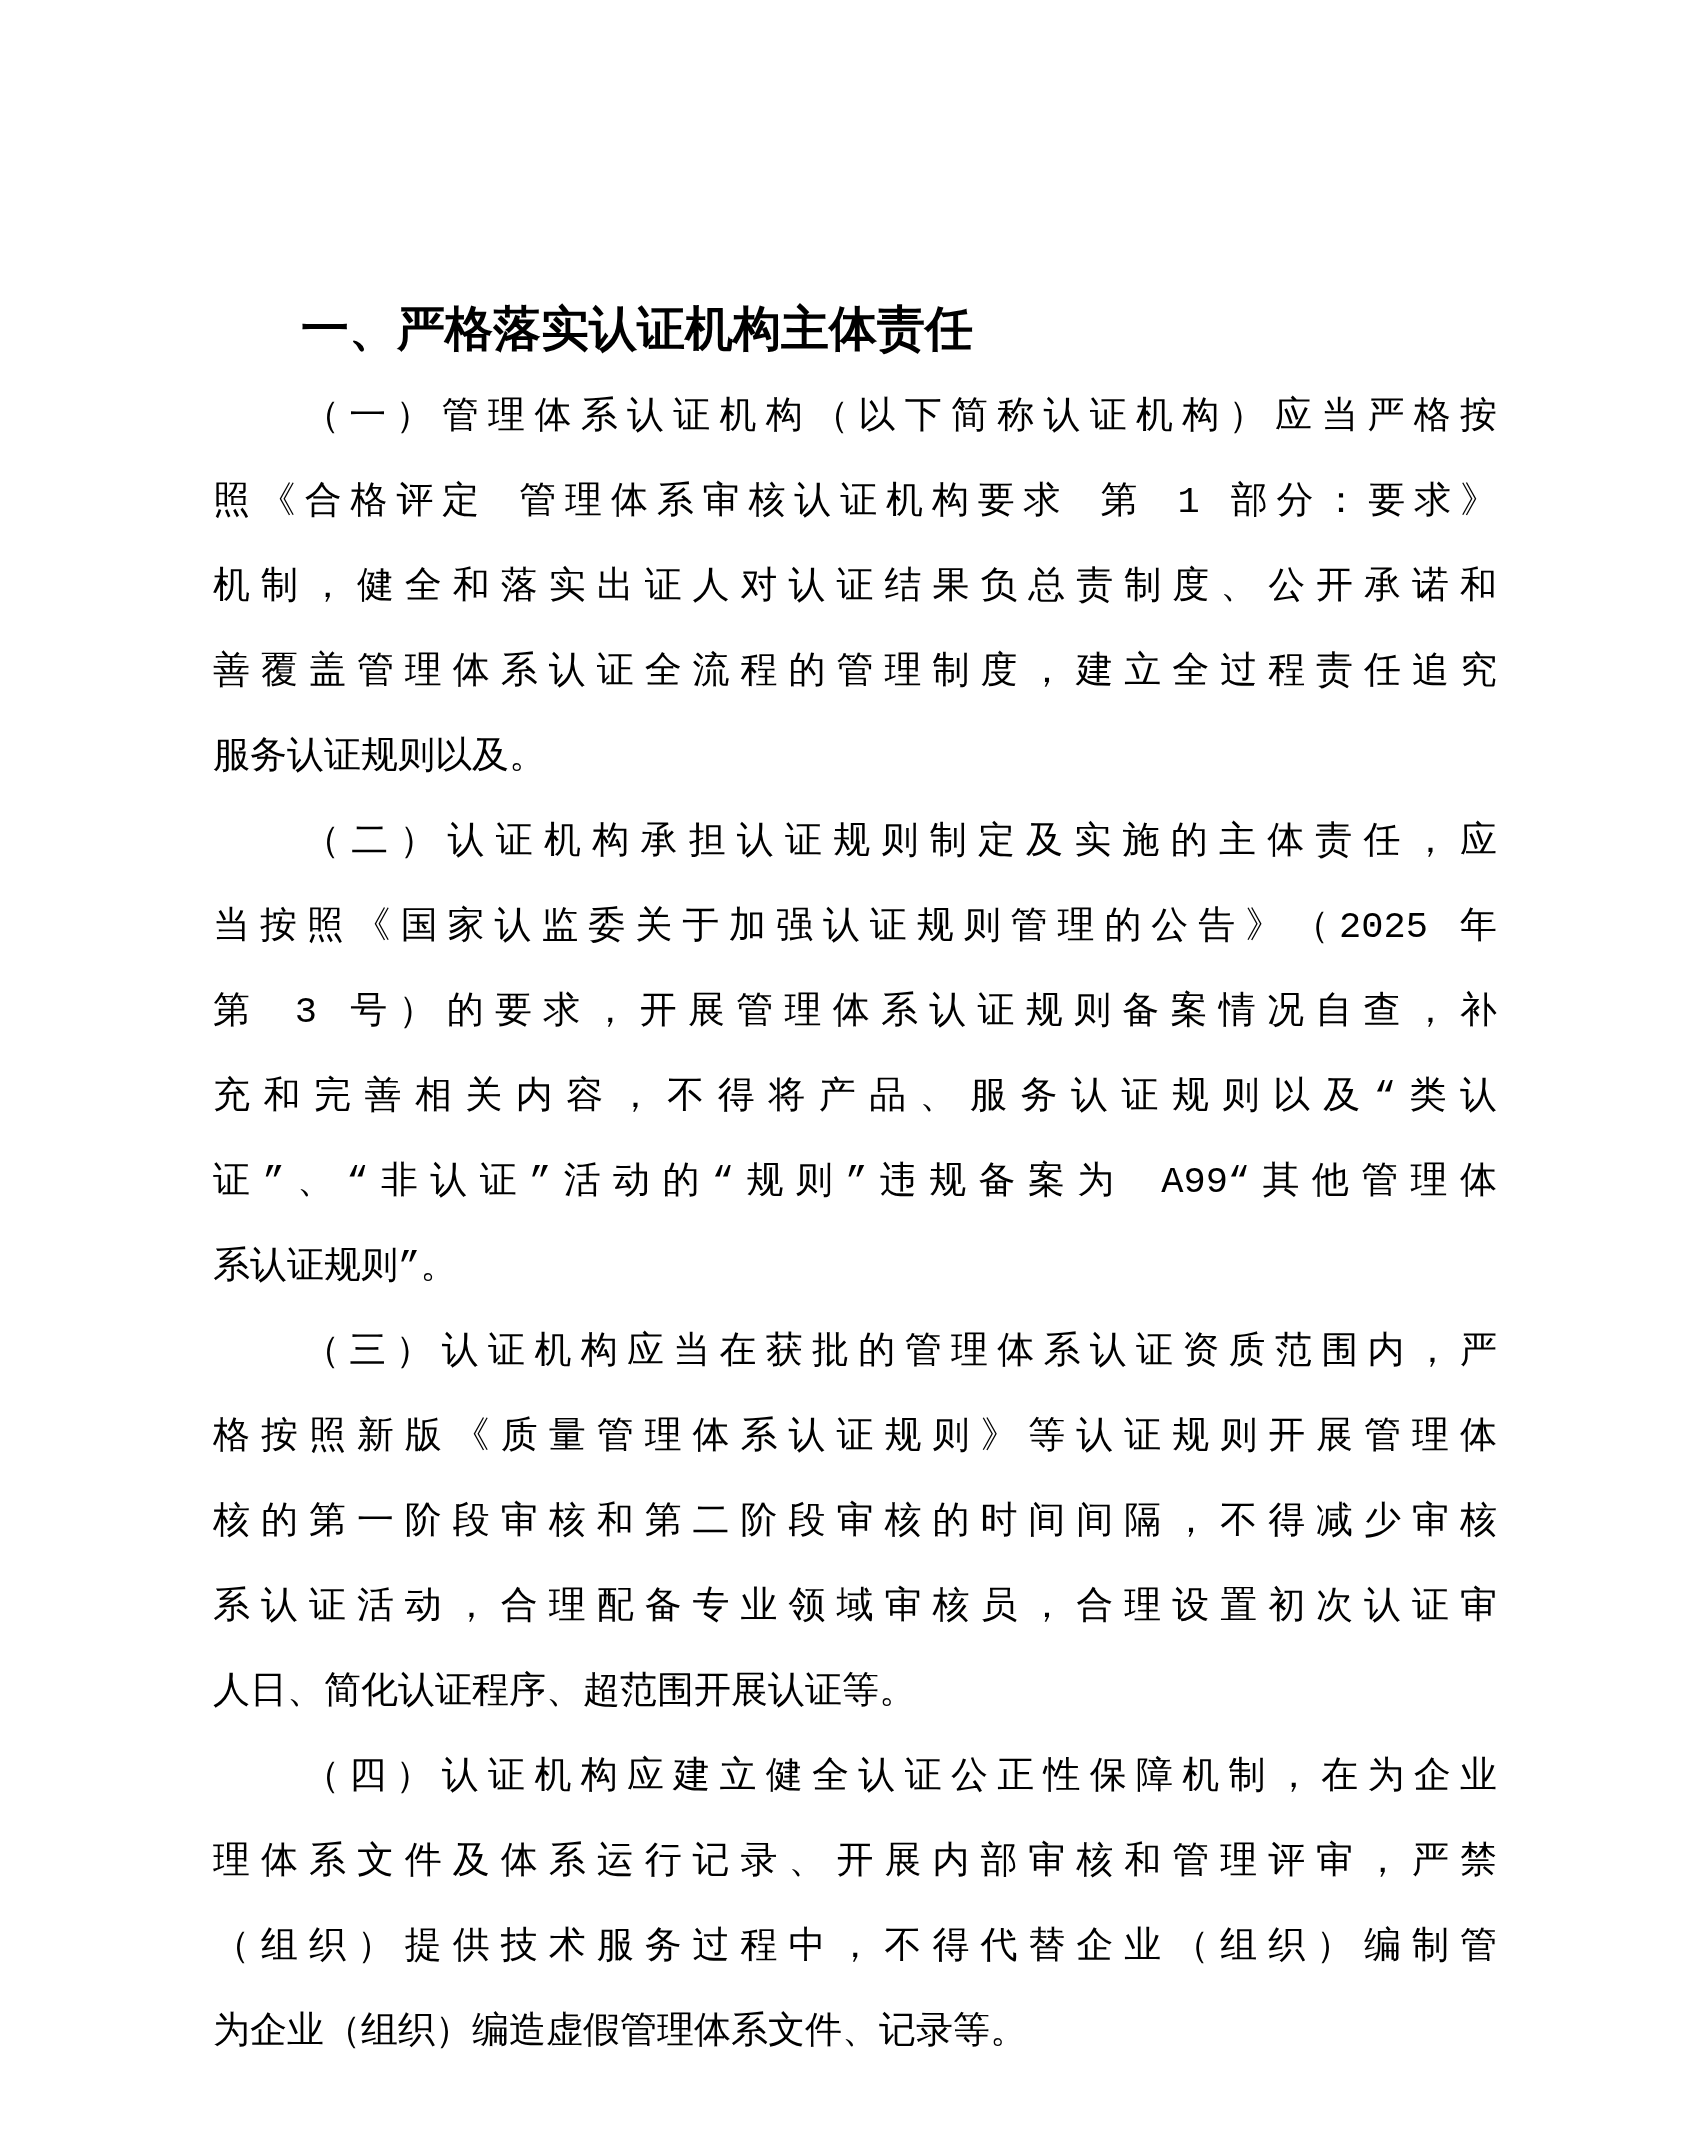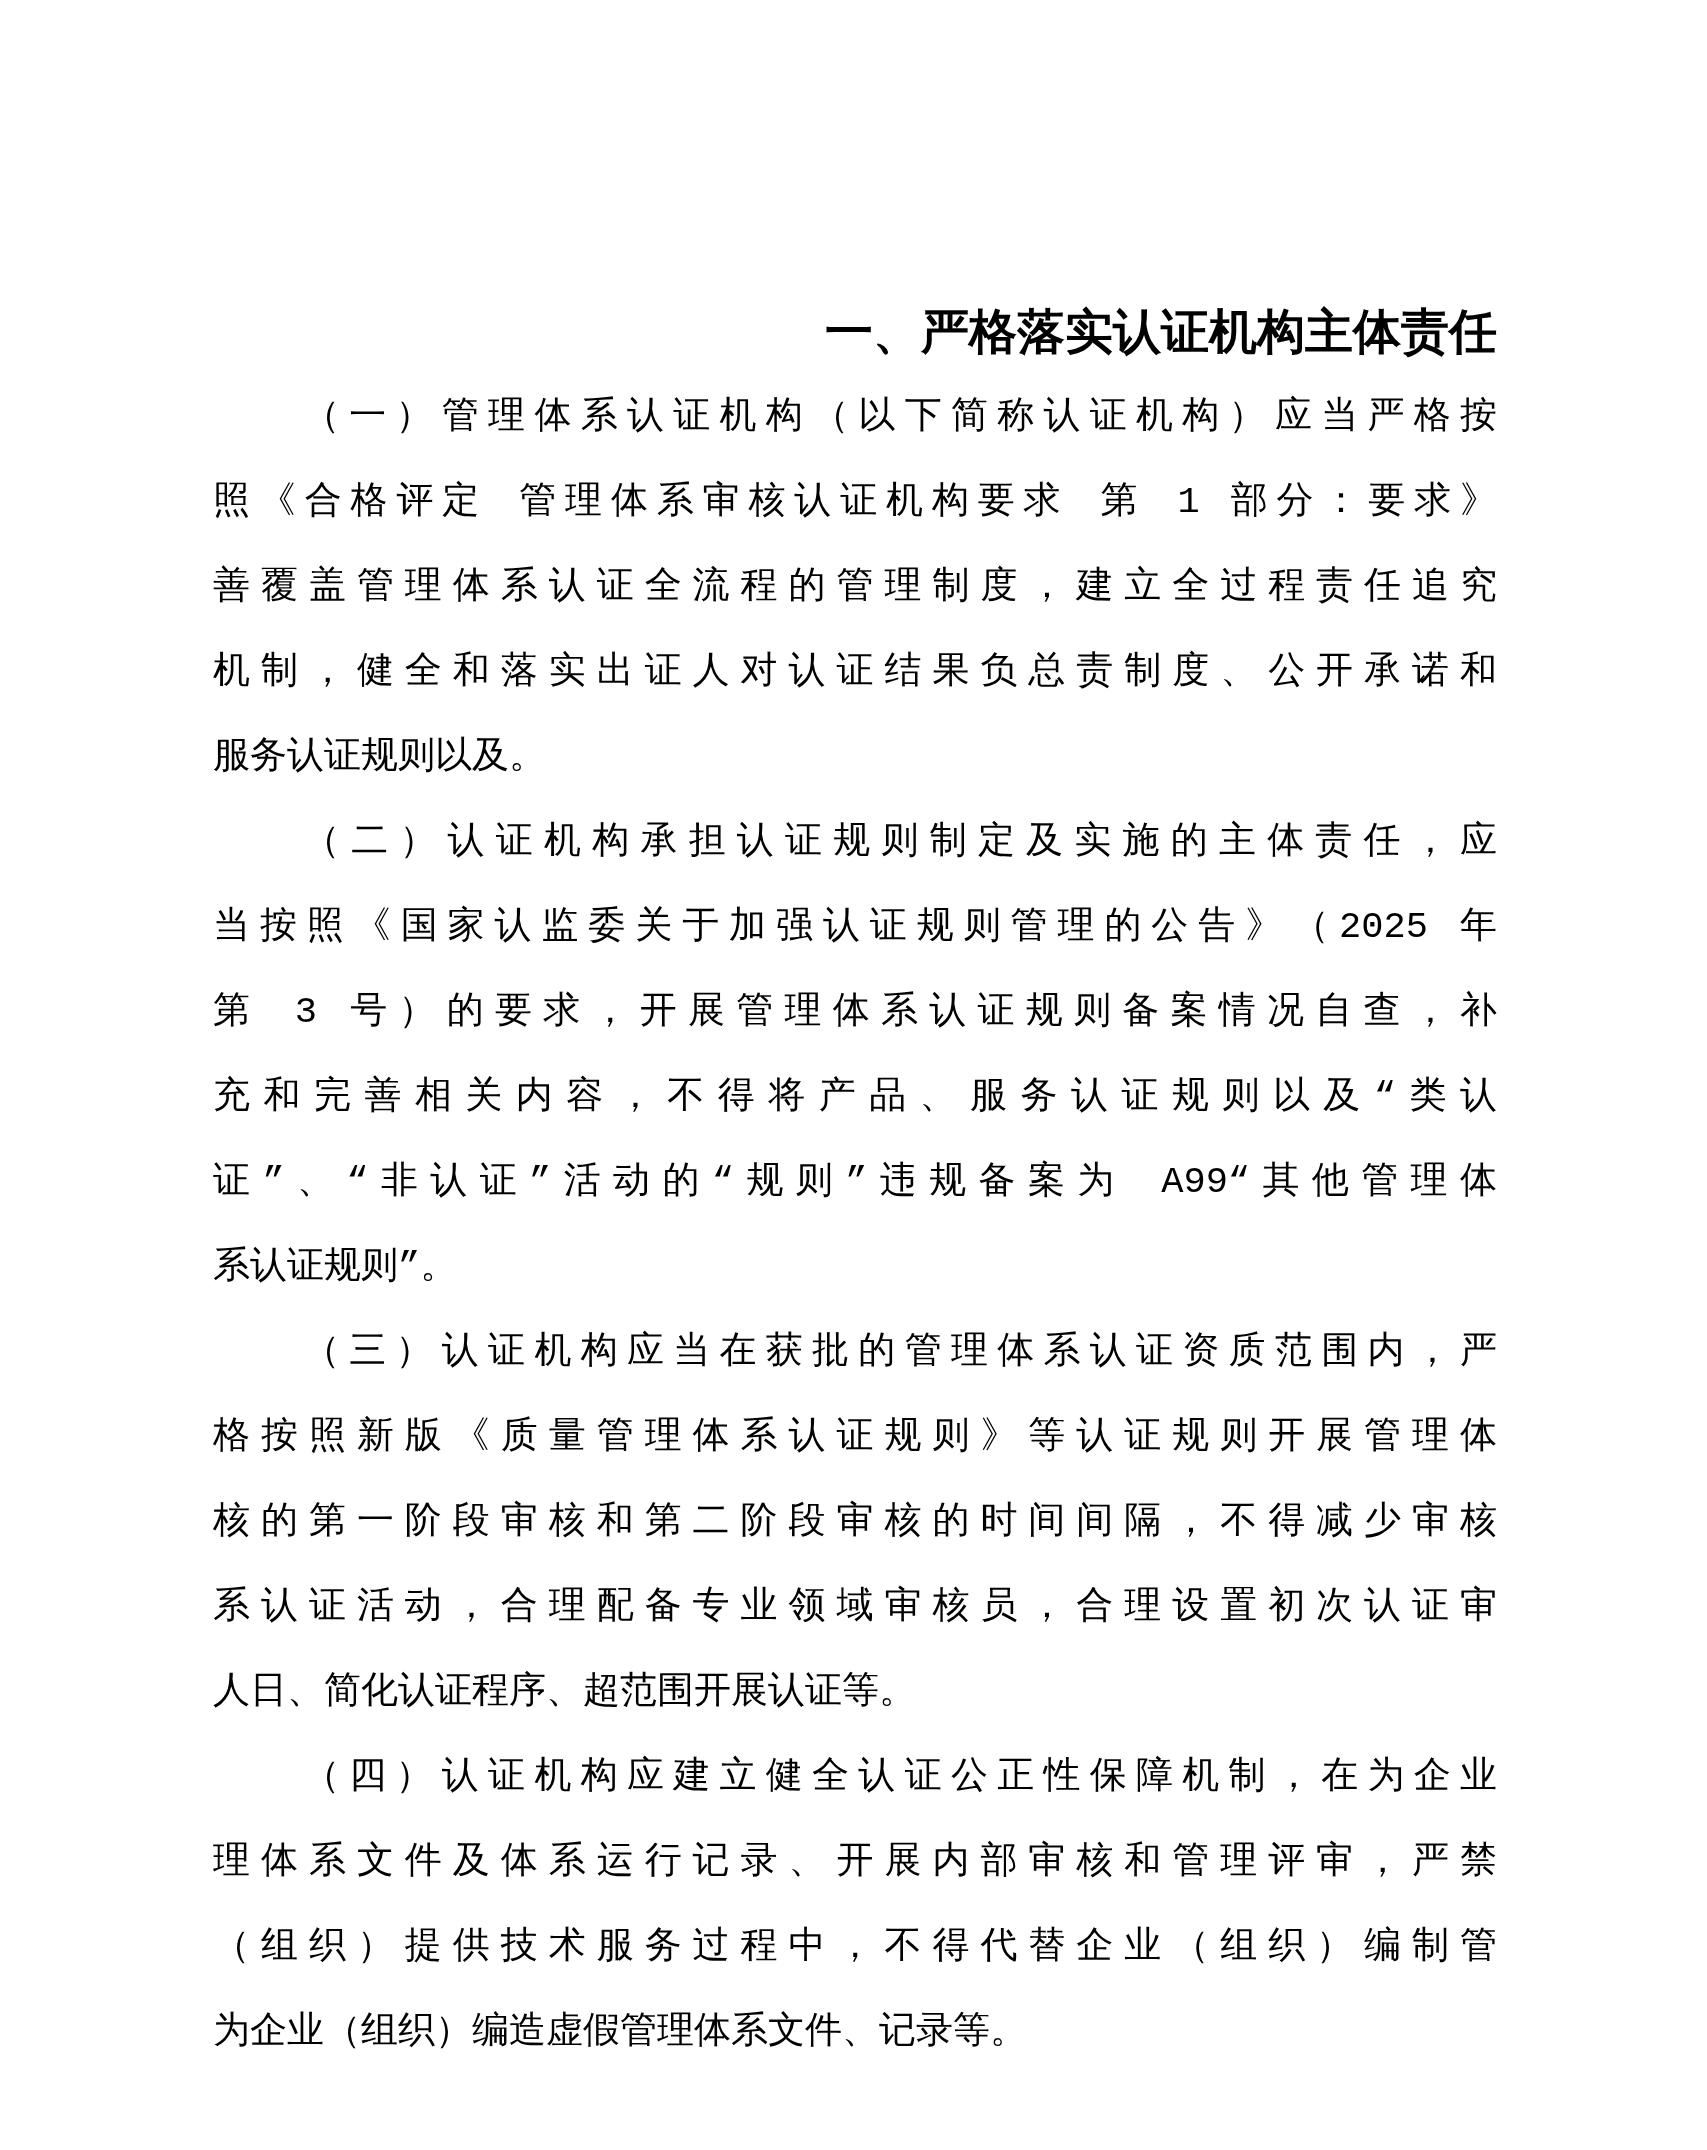--- a/index.html
+++ b/index.html
@@ -16,27 +16,26 @@
     font-family: "Liberation Serif", "DejaVu Serif", serif;
     overflow: hidden;
   }
   .content {
     position: absolute;
     left: 213px;
     top: 289px;
     width: 1284px;
   }
   .heading {
-    font-family: Liberation Serif, serif;
+    font-family: Liberation Mono, monospace;
     font-weight: 700;
     font-size: 48px;
     line-height: 86px;
     text-indent: 88px;
     white-space: nowrap;
-    text-align: right;
   }
   .line {
     font-size: 37px;
     line-height: 85px;
     text-align: justify;
     text-align-last: justify;
     text-justify: inter-character;
     font-family: Liberation Mono, monospace;
   }
   .line.first {
@@ -50,22 +49,22 @@
 <body>
 
 <div class="page">
   <div class="content">
 
     <div class="heading">一、严格落实认证机构主体责任</div>
 
     <div>
       <div class="line first">（一）管理体系认证机构（以下简称认证机构）应当严格按</div>
       <div class="line">照《合格评定 管理体系审核认证机构要求 第 1 部分：要求》</div>
+      <div class="line">机制，健全和落实出证人对认证结果负总责制度、公开承诺和</div>
       <div class="line">善覆盖管理体系认证全流程的管理制度，建立全过程责任追究</div>
-      <div class="line">机制，健全和落实出证人对认证结果负总责制度、公开承诺和</div>
       <div class="line last">服务认证规则以及。</div>
     </div>
 
     <div>
       <div class="line first">（二）认证机构承担认证规则制定及实施的主体责任，应</div>
       <div class="line">当按照《国家认监委关于加强认证规则管理的公告》（2025 年</div>
       <div class="line">第 3 号）的要求，开展管理体系认证规则备案情况自查，补</div>
       <div class="line">充和完善相关内容，不得将产品、服务认证规则以及“类认</div>
       <div class="line">证”、“非认证”活动的“规则”违规备案为 A99“其他管理体</div>
       <div class="line last">系认证规则”。</div>

